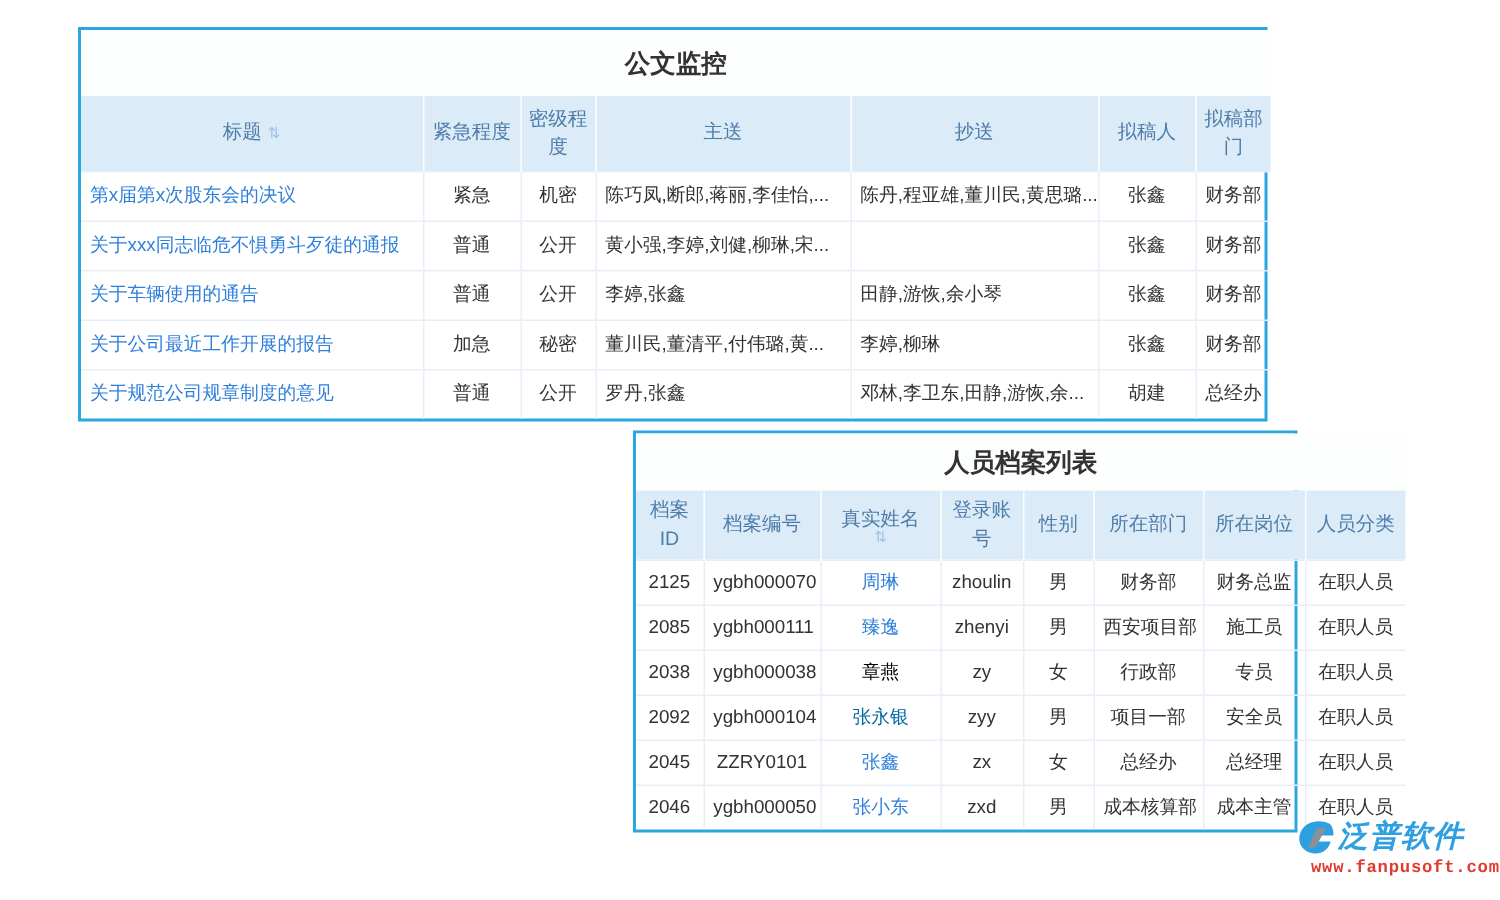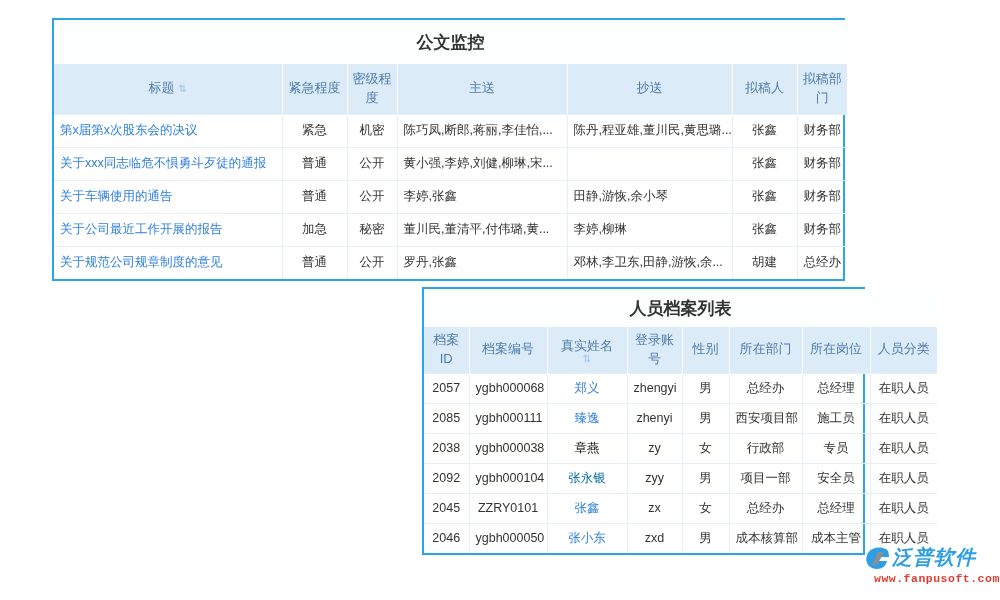--- a/index.html
+++ b/index.html
@@ -134,27 +134,27 @@
           <th><span>真实姓名</span><span class="sort-block">⇅</span></th>
           <th><span>登录账号</span></th>
           <th><span>性别</span></th>
           <th><span>所在部门</span></th>
           <th><span>所在岗位</span></th>
           <th><span>人员分类</span></th>
         </tr>
     </thead>
     <tbody id="person-rows">
         <tr>
-          <td>2057</td>
-          <td>ygbh000068</td>
-          <td><a class="lnk" style="color: rgb(46, 127, 219);">郑义</a></td>
-          <td>zhengyi</td>
-          <td>男</td>
-          <td>总经办</td>
-          <td>总经理</td>
+          <td>2125</td>
+          <td>ygbh000070</td>
+          <td><a class="lnk" style="color: rgb(46, 127, 219);">周琳</a></td>
+          <td>zhoulin</td>
+          <td>男</td>
+          <td>财务部</td>
+          <td>财务总监</td>
           <td>在职人员</td>
         </tr>
         <tr>
           <td>2085</td>
           <td>ygbh000111</td>
           <td><a class="lnk" style="color: rgb(46, 127, 219);">臻逸</a></td>
           <td>zhenyi</td>
           <td>男</td>
           <td>西安项目部</td>
           <td>施工员</td>

